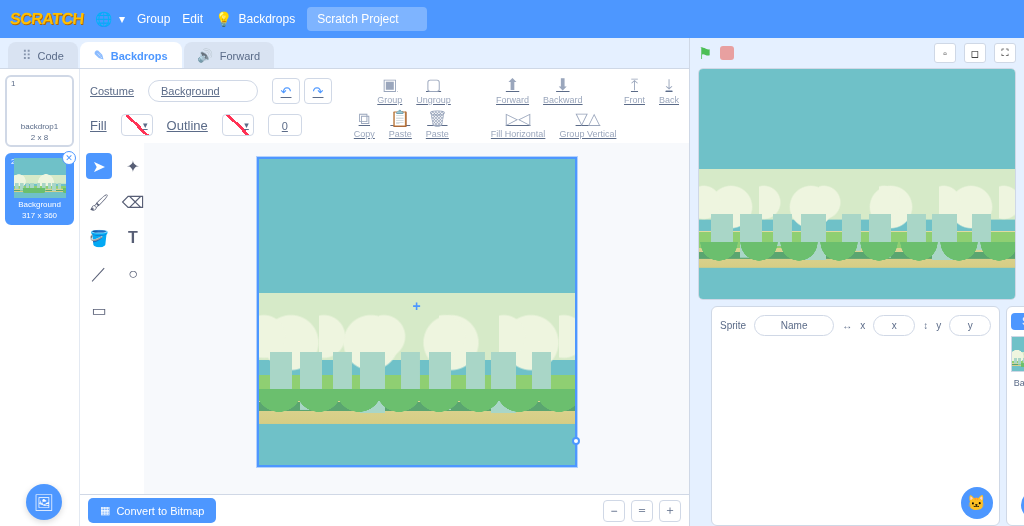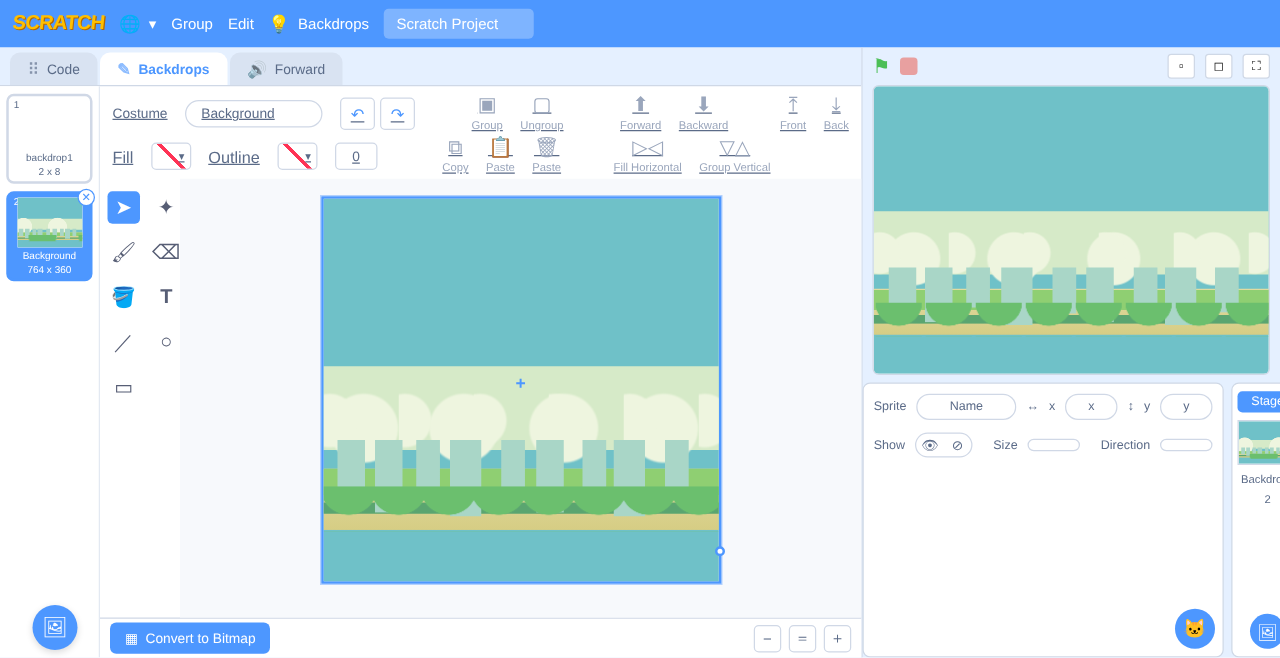--- a/index.html
+++ b/index.html
@@ -195,21 +195,21 @@
     width:22px; height:20px; border:1px solid #cfd8e6; border-radius:3px; background:#fff;
     display:flex; align-items:center; justify-content:center; font-size:10px; cursor:pointer;
   }
 
   .stage-preview{
     margin:0 8px; height:232px; border:1px solid #cfd8e6; border-radius:5px;
     background:#fff; overflow:hidden; position:relative;
   }
 
   .sprite-pane{
-    flex:1; margin:6px 0 0; display:flex; gap:6px;
+    flex:1; margin:6px 21px 0; display:flex; gap:6px;
   }
   .sprite-info{
     flex:1; background:#fff; border:1px solid #cfd8e6; border-radius:6px;
     padding:8px; font-size:10px; color:#5b6b88; display:flex; flex-direction:column;
     gap:10px; position:relative;
   }
   .sprite-info .line{ display:flex; align-items:center; gap:8px; }
   .pill{
     border:1px solid #d0d8e6; border-radius:14px; padding:4px 10px; min-width:42px;
     text-align:center; background:#fff;
@@ -283,21 +283,21 @@
           <span>2 x 8</span>
         </div>
         <div class="costume-thumb selected">
           <span class="idx">2</span>
           <div class="canvas" style="position:relative;overflow:hidden">
               <div class="flappy"></div>
               <div class="buildings"></div>
               <div class="bushes"></div>
             </div>
           <span>Background</span>
-          <span>764 x 360</span>
+          <span>317 x 360</span>
           <span class="del">✕</span>
         </div>
       </div>
 
       <div class="paint">
         <div class="topbar">
           <div class="row">
             <span class="costume-name-lbl">Costume</span>
             <input class="costume-name-input" value="Background" style="">
             <div class="btn-group">
@@ -429,33 +429,20 @@
         <div class="line">
           <span>Sprite</span>
           <span class="pill wide">Name</span>
           <span>↔</span>
           <span>x</span>
           <span class="pill">x</span>
           <span>↕</span>
           <span>y</span>
           <span class="pill">y</span>
         </div>
-        <div class="line">
-          <span>Show</span>
-          <span class="toggle">
-            <span>👁</span>
-            <span>⊘</span>
-          </span>
-          <span style="flex-basis:14px"></span>
-          <span>Size</span>
-          <span class="pill"></span>
-          <span style="flex-basis:14px"></span>
-          <span>Direction</span>
-          <span class="pill"></span>
-        </div>
         <div class="fab">
           <span>🐱</span>
         </div>
       </div>
 
       <div class="stage-col">
         <div class="hdr">Stage</div>
         <div class="stage-thumb">
           <div class="flappy"></div>
             <div class="buildings"></div>

